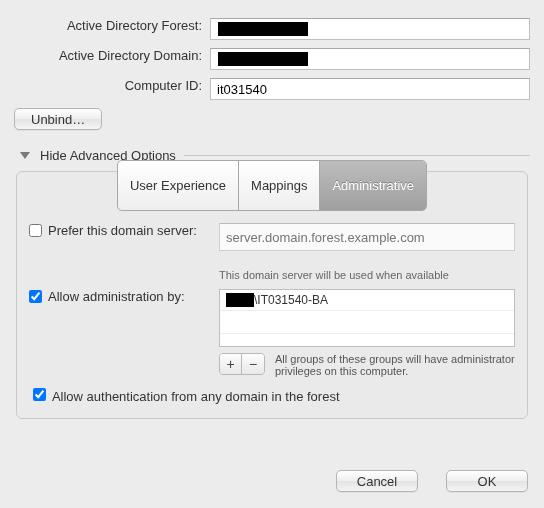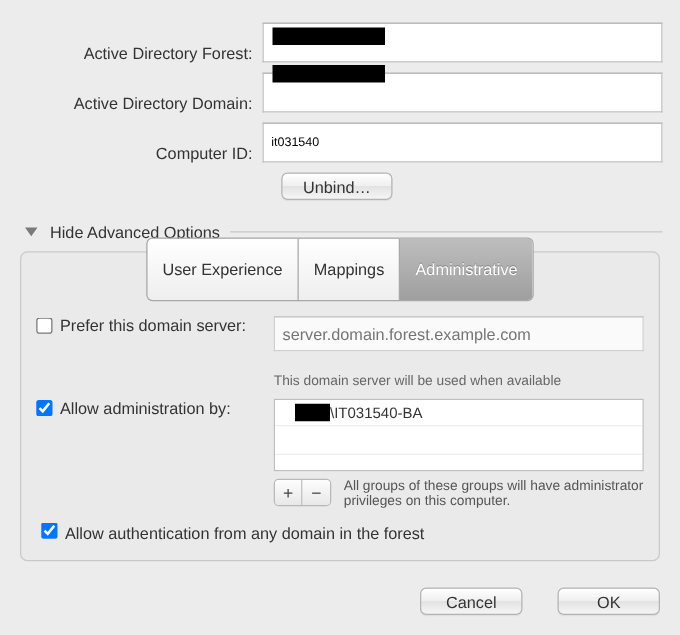--- a/index.html
+++ b/index.html
@@ -1,40 +1,40 @@
 <!DOCTYPE html>
 <html><head>
 <meta charset="utf-8">
 <style>
   html,body{margin:0;padding:0;font-family:-apple-system,"Helvetica Neue",Helvetica,Arial,sans-serif;font-size:13px;color:#333;background:#ececec}
   .pane{width:544px;height:508px;box-sizing:border-box;background:#ececec;position:relative;padding:18px 14px 14px 14px}
-  .form-row{display:flex;align-items:flex-end;margin-bottom:8px}
+  .form-row{display:flex;align-items:flex-start;margin-bottom:8px}
   .form-row label{width:205px;text-align:right;padding-right:8px;color:#333}
-  .form-row input[type=text]{flex:0 0 320px;height:32px;border:1px solid #bfbfbf;border-top-color:#a8a8a8;background:#fff;padding:0 6px;font-size:10px;box-sizing:border-box;outline:none}
+  .form-row input[type=text]{flex:0 0 320px;height:22px;border:1px solid #bfbfbf;border-top-color:#a8a8a8;background:#fff;padding:0 6px;font-size:13px;box-sizing:border-box;outline:none}
   .redact{display:inline-block;height:14px;background:#000;vertical-align:middle}
   .redact.small{width:28px}
-  .toprow-btn{margin-top:4px;display:flex;justify-content:center;padding-right:5px}
+  .toprow-btn{margin-top:4px;display:flex;justify-content:flex-start;padding-right:5px}
   button.aqua{height:22px;padding:0 16px;border:1px solid #b4b4b4;border-radius:5px;background:linear-gradient(#ffffff,#efefef 50%,#e3e3e3 51%,#f5f5f5);font-size:13px;color:#333;box-shadow:0 1px 0 rgba(0,0,0,.05)}
   .disclosure-row{display:flex;align-items:center;margin:18px 0 8px 6px}
   .tri{width:0;height:0;border-left:5px solid transparent;border-right:5px solid transparent;border-top:7px solid #7a7a7a;margin-right:10px}
   .disclosure-row .line{flex:1;height:1px;background:#c8c8c8;margin-left:8px}
   .groupbox{border:1px solid #c9c9c9;border-radius:6px;background:#eaeaea;margin:6px 2px 16px 2px;padding:10px 12px 14px 12px}
   .tabs{display:flex;justify-content:center;margin:-22px auto 12px auto}
   .seg{display:flex;border:1px solid #a8a8a8;border-radius:5px;overflow:hidden;background:linear-gradient(#fff,#eee)}
   .seg button{border:none;background:transparent;padding:17px 12px;font-size:13px;color:#333;border-right:1px solid #a8a8a8}
   .seg button:last-child{border-right:none}
   .seg button.active{background:linear-gradient(#bdbdbd,#9f9f9f);color:#fff;text-shadow:0 -1px 0 rgba(0,0,0,.3)}
   .optrow{display:flex;align-items:flex-start;margin-bottom:6px}
   .optrow .cbwrap{flex:0 0 190px;display:flex;align-items:center}
   .optrow .cbwrap input{margin:0 6px 0 0}
   .optrow .rhs{flex:1}
   .rhs input[type=text]{width:100%;height:22px;border:1px solid #cfcfcf;border-top-color:#bcbcbc;background:#fafafa;color:#9a9a9a;padding:13px 6px;font-size:13px;box-sizing:border-box;outline:none}
   .hint{font-size:11px;color:#666;margin-top:18px}
   .listbox{border:1px solid #bfbfbf;background:#fff;height:56px;overflow:hidden}
-  .listbox .row{padding:3px 16px;font-size:12px;border-bottom:1px solid #eee;display:flex;align-items:flex-end}
+  .listbox .row{padding:3px 6px;font-size:12px;border-bottom:1px solid #eee;display:flex;align-items:flex-end}
   .listrow2{display:flex;align-items:flex-start;margin-top:6px}
   .pm{display:flex;border:1px solid #b8b8b8;border-radius:4px;overflow:hidden;margin-right:10px}
   .pm button{width:22px;height:20px;border:none;background:linear-gradient(#fdfdfd,#e8e8e8);font-size:14px;line-height:18px;padding:0;color:#444}
   .pm button:first-child{border-right:1px solid #b8b8b8}
   .note{font-size:11px;color:#555;flex:1}
   .bottom{position:absolute;right:16px;bottom:16px;display:flex;gap:28px}
   .bottom button{min-width:82px}
 </style>
 </head>
 <body>

